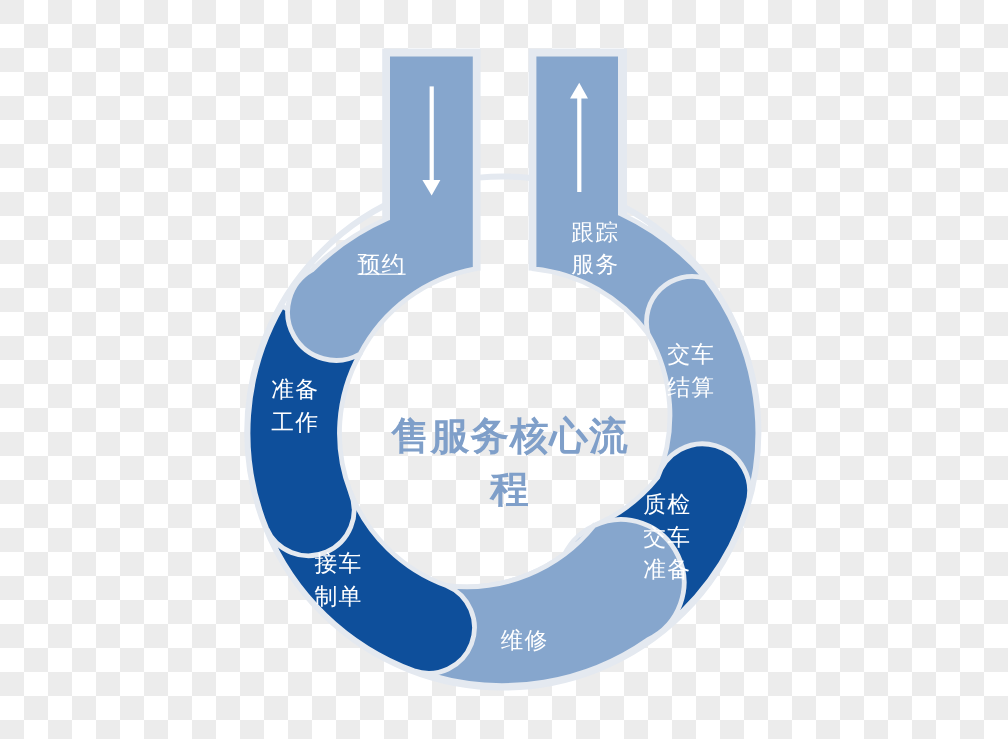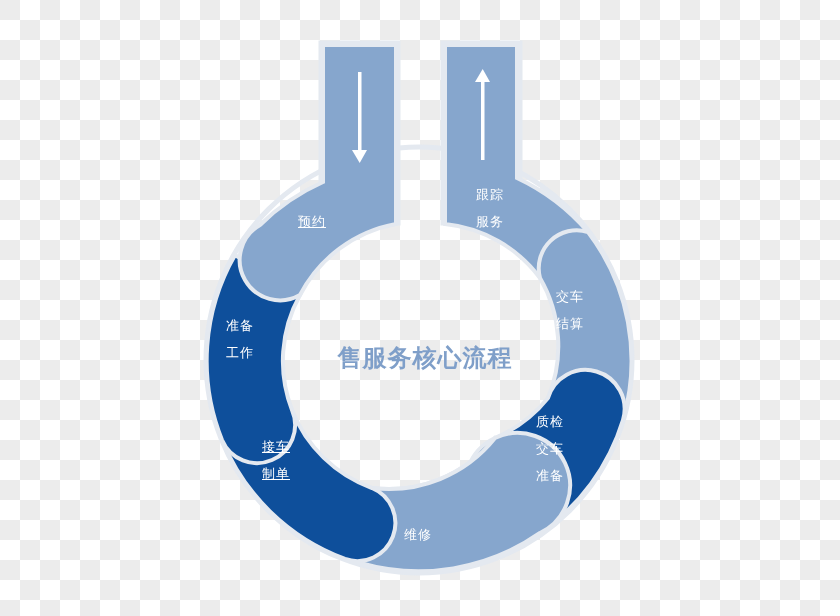--- a/index.html
+++ b/index.html
@@ -8,27 +8,27 @@
       background-color: #ffffff;
       background-image:
         linear-gradient(45deg, #ececec 25%, transparent 25%, transparent 75%, #ececec 75%),
         linear-gradient(45deg, #ececec 25%, transparent 25%, transparent 75%, #ececec 75%);
       background-size: 40px 40px;
       background-position: 20px 0, 0 20px;
       font-family: "DejaVu Sans", sans-serif;
     }
     #diagram { position: absolute; left: 0; top: 0; }
     .label {
-      position: absolute; color: #ffffff; font-size: 13px; line-height: 27px;
+      position: absolute; color: #ffffff; font-size: 19px; line-height: 27px;
       text-align: center; white-space: pre; letter-spacing: 1px;
       font-family: "DejaVu Sans", sans-serif;
     }
     .center-title {
       position: absolute; left: 310px; top: 342px; width: 230px; text-align: center;
-      font-size: 24px; font-weight: bold; color: #7f9fc9; letter-spacing: 1px;
+      font-size: 32px; font-weight: bold; color: #7f9fc9; letter-spacing: 1px;
       font-family: "DejaVu Sans", sans-serif;
     }
   </style>
 </head>
 <body>
 
 <svg id="diagram" width="840" height="616" viewBox="0 0 840 616" xmlns="http://www.w3.org/2000/svg">
 
   <g fill="none" stroke="#e4e9f0" stroke-width="5">
     <circle cx="419" cy="360" r="213"></circle>
@@ -76,22 +76,22 @@
     <rect x="481" y="80" width="3.5" height="80"></rect>
     <polygon points="475,82 490,82 482.7,69"></polygon>
   </g>
 </svg>
 
 <div class="center-title">售服务核心流程</div>
 
 <div class="label" style="left:298px; top:208px;text-decoration:underline;">预约</div>
 <div class="label" style="left:226px; top:312px;">准备
 工作</div>
-<div class="label" style="left:262px; top:433px; text-align:right;text-decoration:underline;">接车
+<div class="label" style="left:262px; top:457px; text-align:right;">接车
 制单</div>
-<div class="label" style="left:404px; top:521px;">维修</div>
+<div class="label" style="left:417px; top:521px;">维修</div>
 <div class="label" style="left:536px; top:408px; ">质检
 交车
 准备</div>
 <div class="label" style="left:556px; top:283px; text-align:right;">交车
 结算</div>
 <div class="label" style="left:476px; top:181px;">跟踪
 服务</div>
 
 </body></html>

